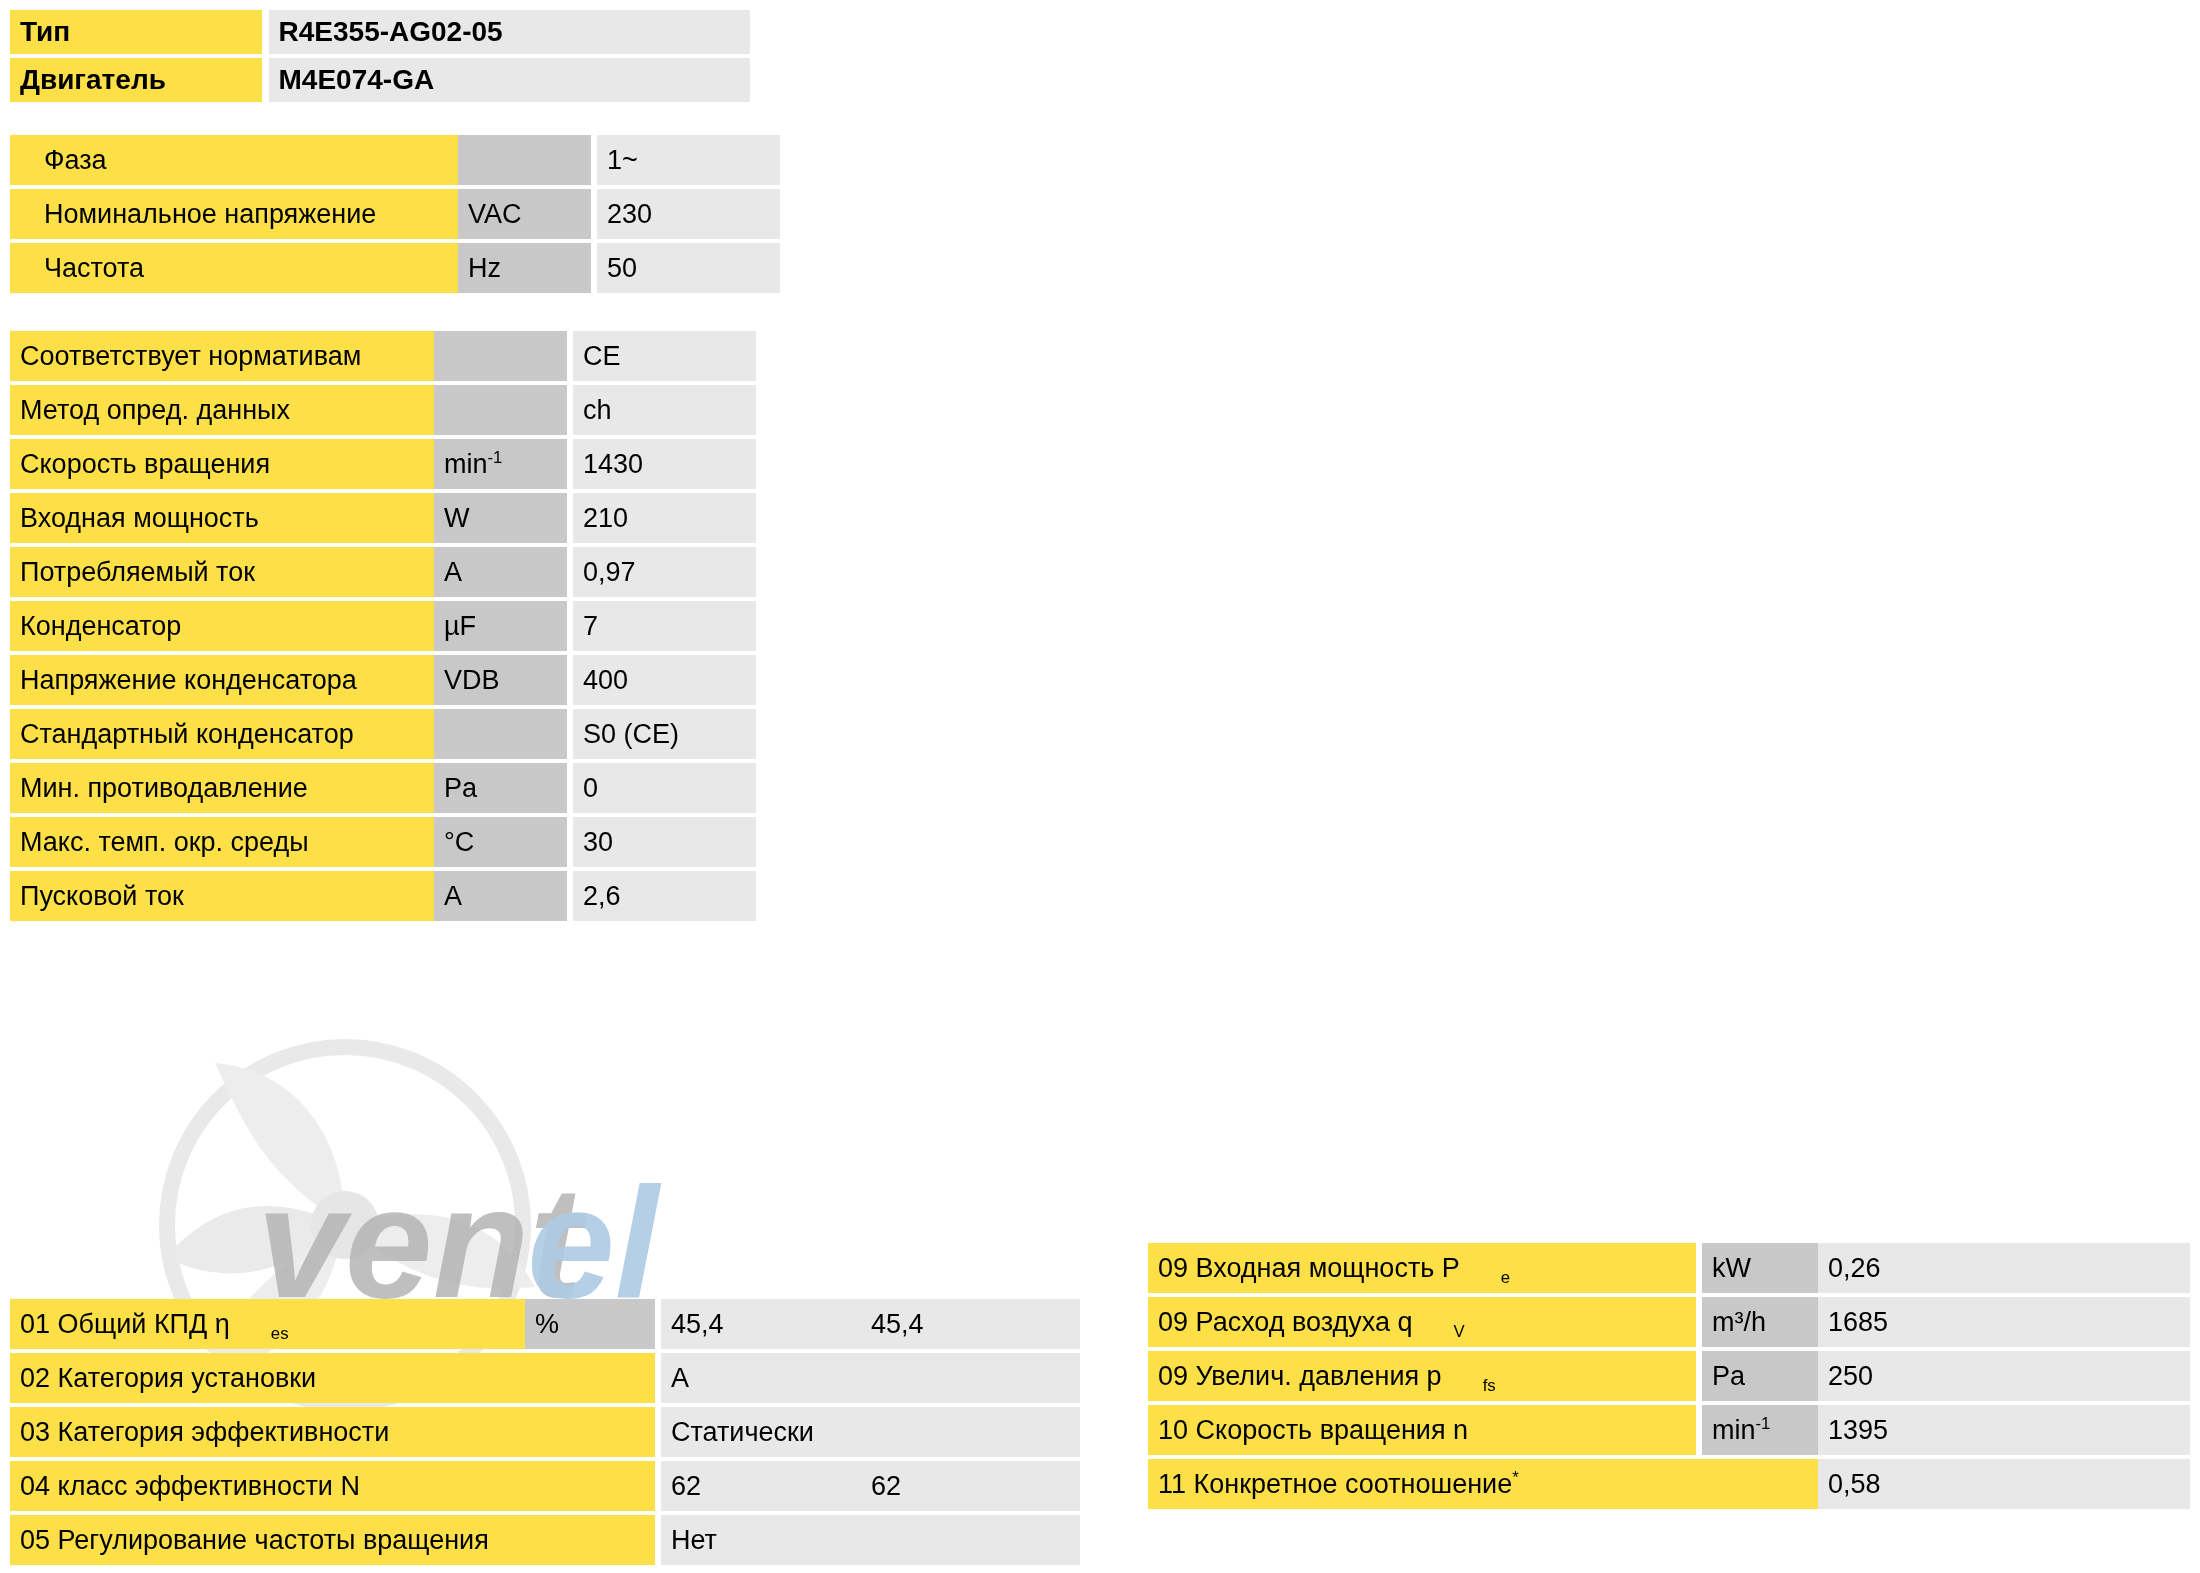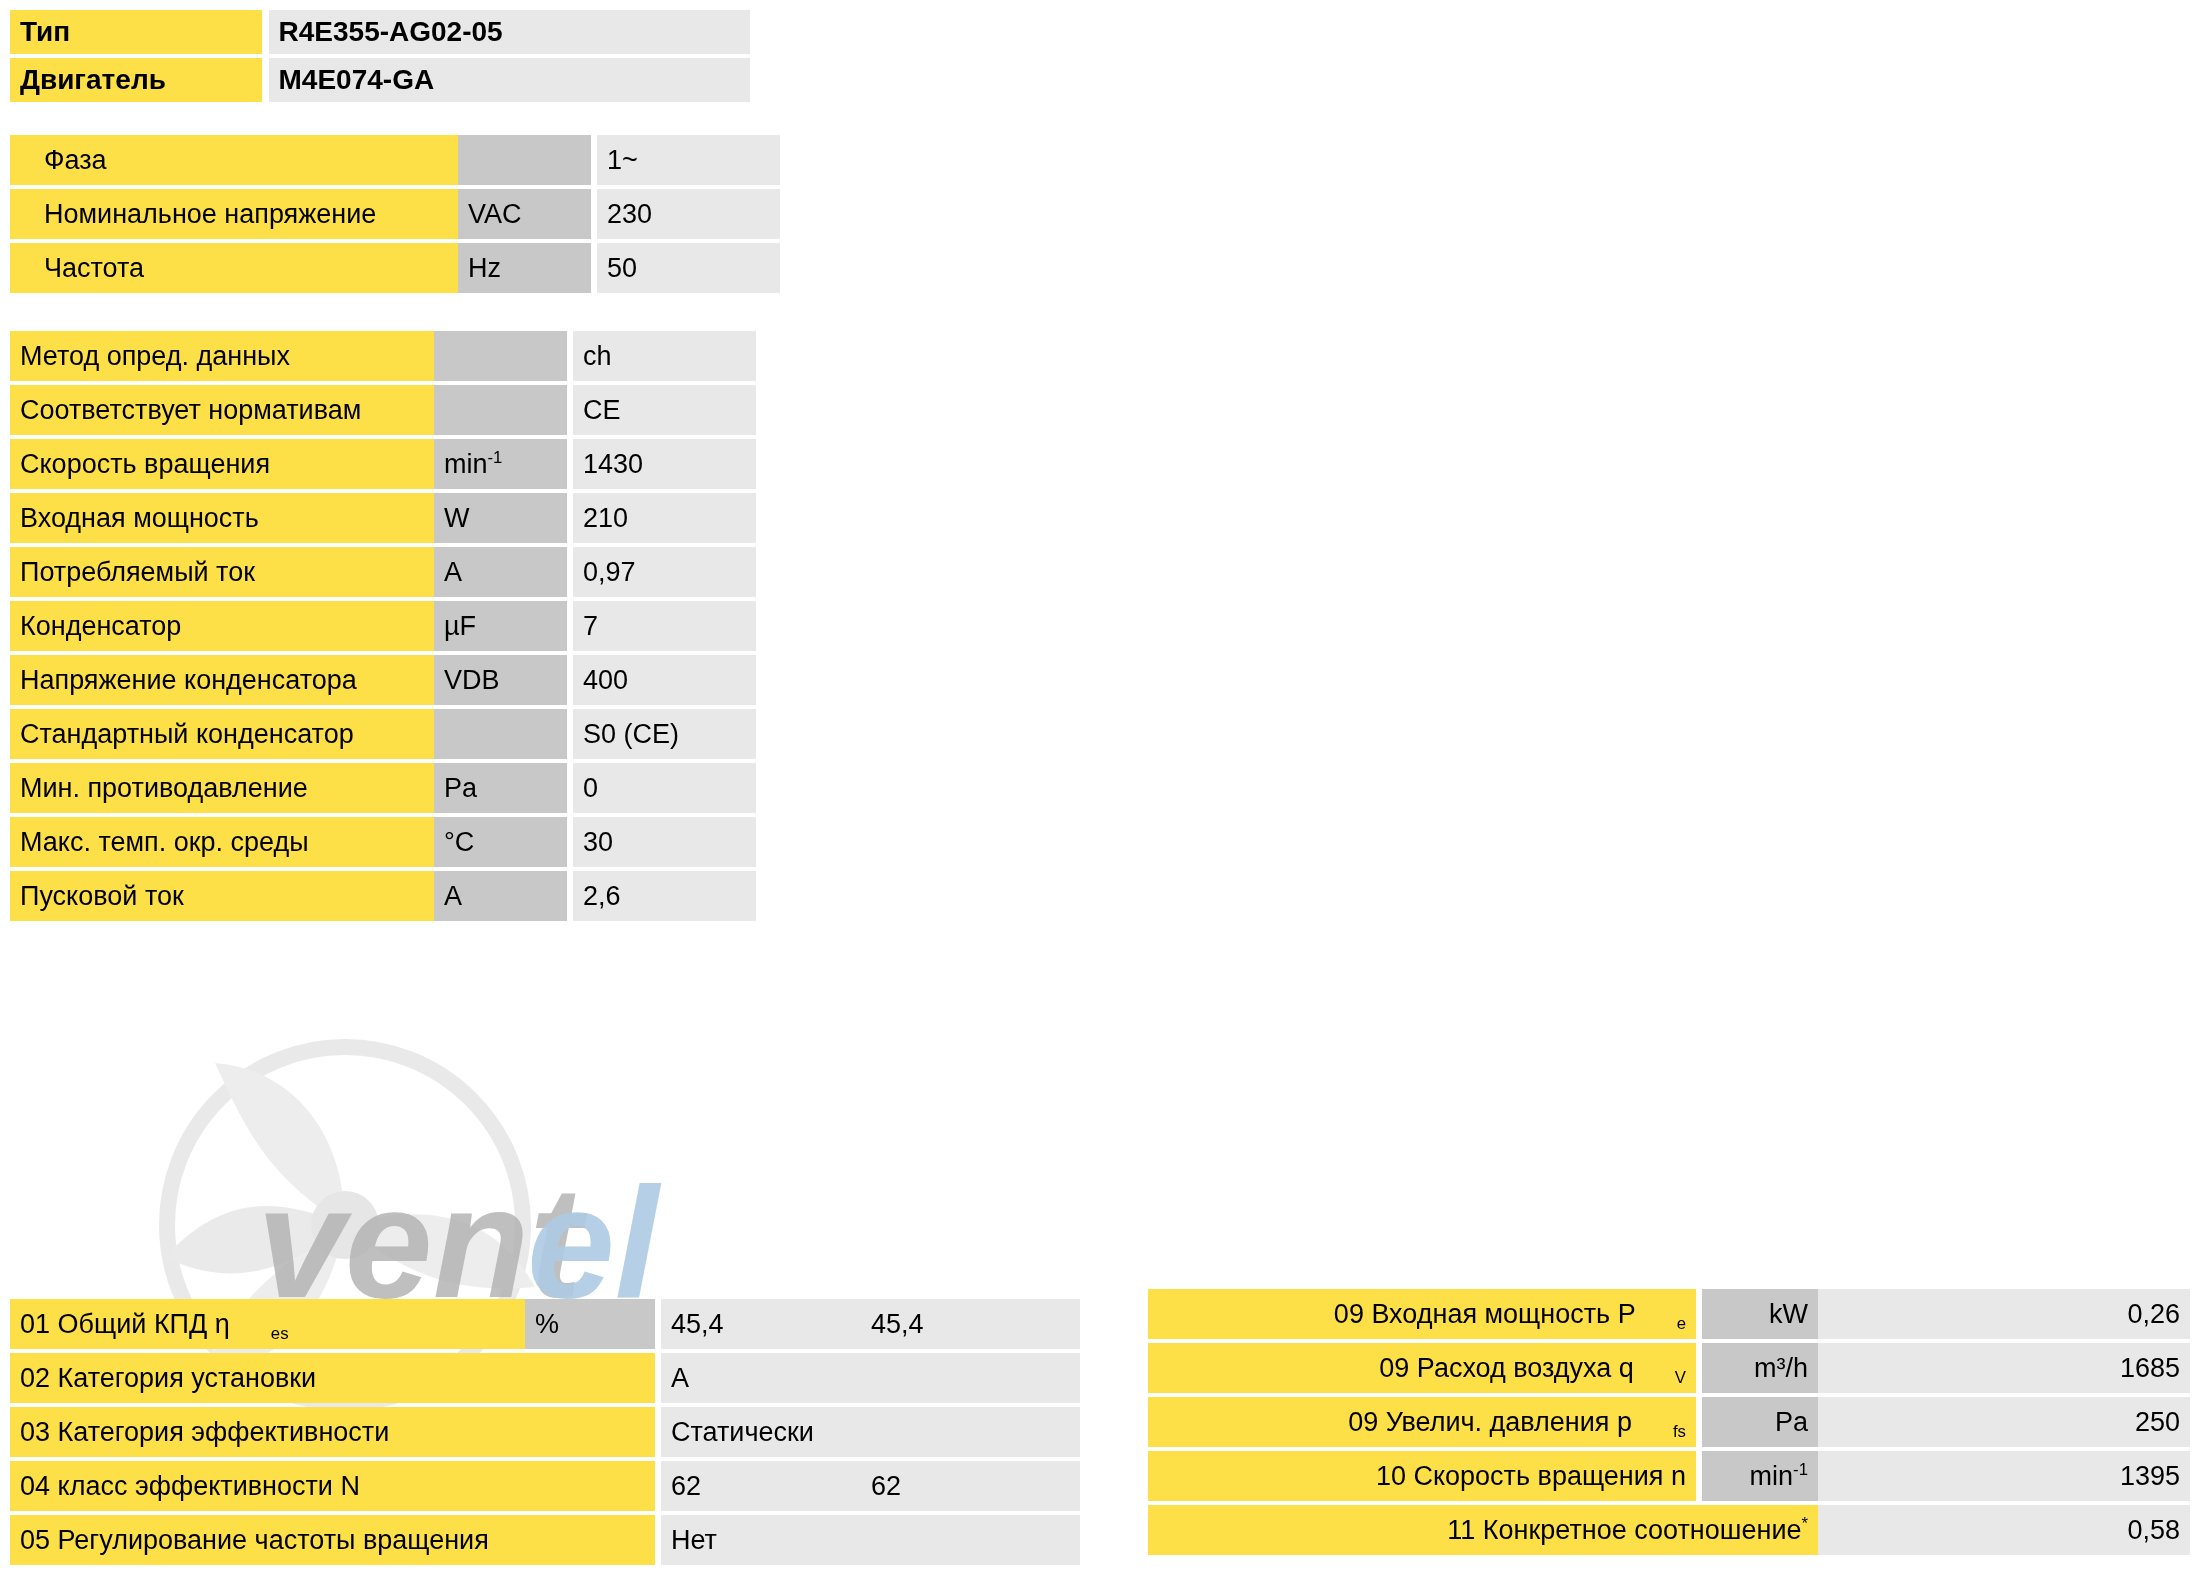--- a/index.html
+++ b/index.html
@@ -74,21 +74,21 @@
   #erp-left { position: absolute; left: 10px; top: 1295px; width: 1070px; }
   #erp-left td { font-size: 27px; }
   #erp-left col.c-lbl  { width: 515px; }
   #erp-left col.c-unit { width: 130px; }
   #erp-left col.c-gap  { width: 6px; }
   #erp-left col.c-v1   { width: 200px; }
   #erp-left col.c-v2   { width: 219px; }
   #erp-left .gap { background: #ffffff; padding: 0; }
 
   
-  #erp-right { position: absolute; left: 1148px; top: 1285px; width: 1042px; text-align: right; }
+  #erp-right { position: absolute; left: 1148px; top: 1239px; width: 1042px; }
   #erp-right td { font-size: 27px; }
   #erp-right col.c-lbl  { width: 548px; }
   #erp-right col.c-gap  { width: 6px; }
   #erp-right col.c-unit { width: 116px; }
   #erp-right col.c-v    { width: 372px; }
   #erp-right .gap { background: #ffffff; padding: 0; }
 
   sup { font-size: 0.62em; vertical-align: super; line-height: 0; }
   sub { font-size: 0.62em; vertical-align: sub; line-height: 0; margin-left: 41px; }
 </style>
@@ -144,30 +144,30 @@
       <td class="unit">Hz</td>
       <td class="gap"></td>
       <td class="val">50</td>
     </tr>
   </tbody>
 </table>
 
 <table id="data-table" class="spec-table">
   <tbody>
     <tr>
+      <td class="lbl">Соответствует нормативам</td>
+      <td class="unit"></td>
+      <td class="gap"></td>
+      <td class="val">CE</td>
+    </tr>
+    <tr>
       <td class="lbl">Метод опред. данных</td>
       <td class="unit"></td>
       <td class="gap"></td>
       <td class="val">ch</td>
-    </tr>
-    <tr>
-      <td class="lbl">Соответствует нормативам</td>
-      <td class="unit"></td>
-      <td class="gap"></td>
-      <td class="val">CE</td>
     </tr>
     <tr>
       <td class="lbl">Скорость вращения</td>
       <td class="unit"><span>min</span><sup>-1</sup></td>
       <td class="gap"></td>
       <td class="val">1430</td>
     </tr>
     <tr>
       <td class="lbl">Входная мощность</td>
       <td class="unit">W</td>

